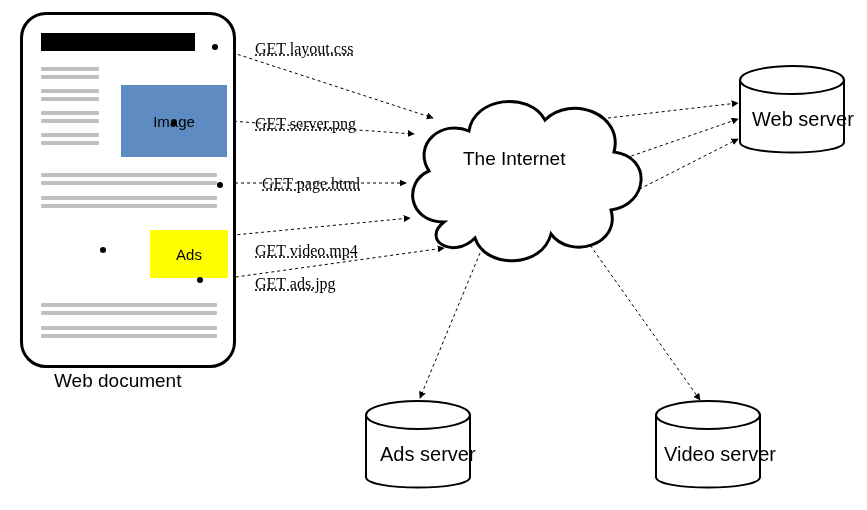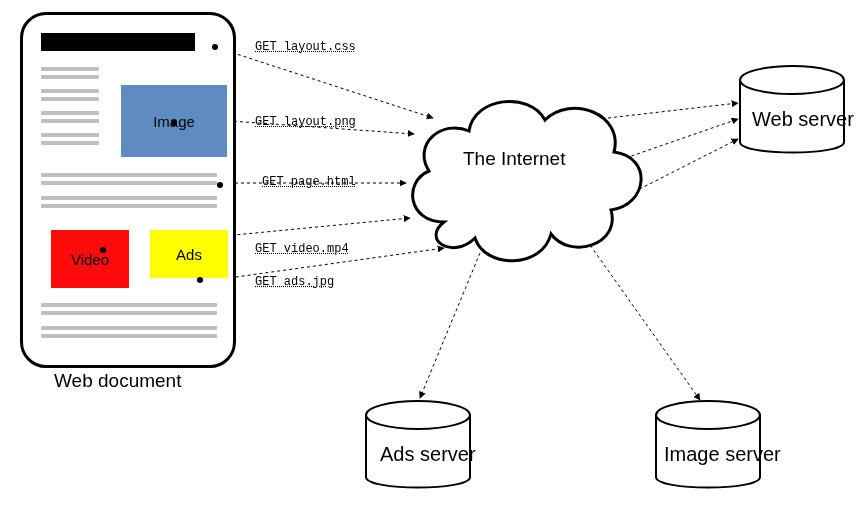--- a/index.html
+++ b/index.html
@@ -4,21 +4,21 @@
 <style>
   html,body{margin:0;padding:0}
   body{width:867px;height:510px;background:#fff;font-family:Arial,Helvetica,sans-serif;position:relative;overflow:hidden}
   .doc{position:absolute;left:20px;top:12px;width:210px;height:350px;border:3px solid #000;border-radius:26px;background:#fff}
   .doc .title-bar{position:absolute;left:18px;top:18px;width:154px;height:18px;background:#000}
   .line{position:absolute;left:18px;height:4px;background:#bfbfbf;border-radius:1px}
   .image-box{position:absolute;left:98px;top:70px;width:106px;height:72px;background:#5e8bc1;font-size:15px;display:flex;align-items:center;justify-content:center}
   .video-box{position:absolute;left:28px;top:215px;width:78px;height:58px;background:#ff0b0b;font-size:15px;display:flex;align-items:center;justify-content:center}
   .ads-box{position:absolute;left:127px;top:215px;width:78px;height:48px;background:#ffff00;font-size:15px;display:flex;align-items:center;justify-content:center}
   .caption{position:absolute;left:54px;top:370px;font-size:19px}
-  .req{position:absolute;font-family:Liberation Mono, monospace;font-size:12px;white-space:nowrap;text-decoration:underline dotted}
+  .req{position:absolute;font-family:Liberation Serif, serif;font-size:16px;white-space:nowrap;text-decoration:underline dotted}
   .cloud-label{position:absolute;left:463px;top:148px;font-size:19px}
   .srv-label{position:absolute;font-size:20px}
   svg{position:absolute;pointer-events:none}
   .cyl-top{fill:#fff;stroke:#000;stroke-width:2}
   .cyl-body{fill:#fff;stroke:#000;stroke-width:2}
   .dot{fill:#000}
 </style>
 </head>
 <body>
 
@@ -57,44 +57,41 @@
 
   <div class="image-box">
     <span>Image</span>
   </div>
 
   <div class="line" style="top:158px;width:176px"></div>
   <div class="line" style="top:166px;width:176px"></div>
   <div class="line" style="top:181px;width:176px"></div>
   <div class="line" style="top:189px;width:176px"></div>
 
-  <div class="video-box">
-    <span>Video</span>
-  </div>
   <div class="ads-box">
     <span>Ads</span>
   </div>
 
   <div class="line" style="top:288px;width:176px"></div>
   <div class="line" style="top:296px;width:176px"></div>
   <div class="line" style="top:311px;width:176px"></div>
   <div class="line" style="top:319px;width:176px"></div>
 
   <svg width="210" height="350" style="left:0;top:0">
     <circle class="dot" cx="192" cy="32" r="3"></circle>
     <circle class="dot" cx="151" cy="108" r="3"></circle>
     <circle class="dot" cx="197" cy="170" r="3"></circle>
     <circle class="dot" cx="80" cy="235" r="3"></circle>
     <circle class="dot" cx="177" cy="265" r="3"></circle>
   </svg>
 </div>
 <div class="caption">Web document</div>
 
 <span class="req" style="left:255px;top:40px">GET layout.css</span>
-<span class="req" style="left:255px;top:115px">GET layout.png</span>
+<span class="req" style="left:255px;top:115px">GET server.png</span>
 <span class="req" style="left:262px;top:175px">GET page.html</span>
 <span class="req" style="left:255px;top:242px">GET video.mp4</span>
 <span class="req" style="left:255px;top:275px">GET ads.jpg</span>
 
 <svg width="260" height="210" style="left:395px;top:72px">
   <path d="M49 150
            C13 150 8 110 34 99
            C17 72 47 47 74 59
            C79 25 134 19 150 48
            C176 22 229 42 219 80
@@ -114,13 +111,13 @@
 <svg width="120" height="110" style="left:358px;top:395px">
   <path class="cyl-body" d="M8 20 L8 82 C8 96 112 96 112 82 L112 20"></path>
   <ellipse class="cyl-top" cx="60" cy="20" rx="52" ry="14"></ellipse>
 </svg>
 <span class="srv-label" style="left:380px;top:443px">Ads server</span>
 
 <svg width="120" height="110" style="left:648px;top:395px">
   <path class="cyl-body" d="M8 20 L8 82 C8 96 112 96 112 82 L112 20"></path>
   <ellipse class="cyl-top" cx="60" cy="20" rx="52" ry="14"></ellipse>
 </svg>
-<span class="srv-label" style="left:664px;top:443px">Image server</span>
+<span class="srv-label" style="left:664px;top:443px">Video server</span>
 
 </body></html>

